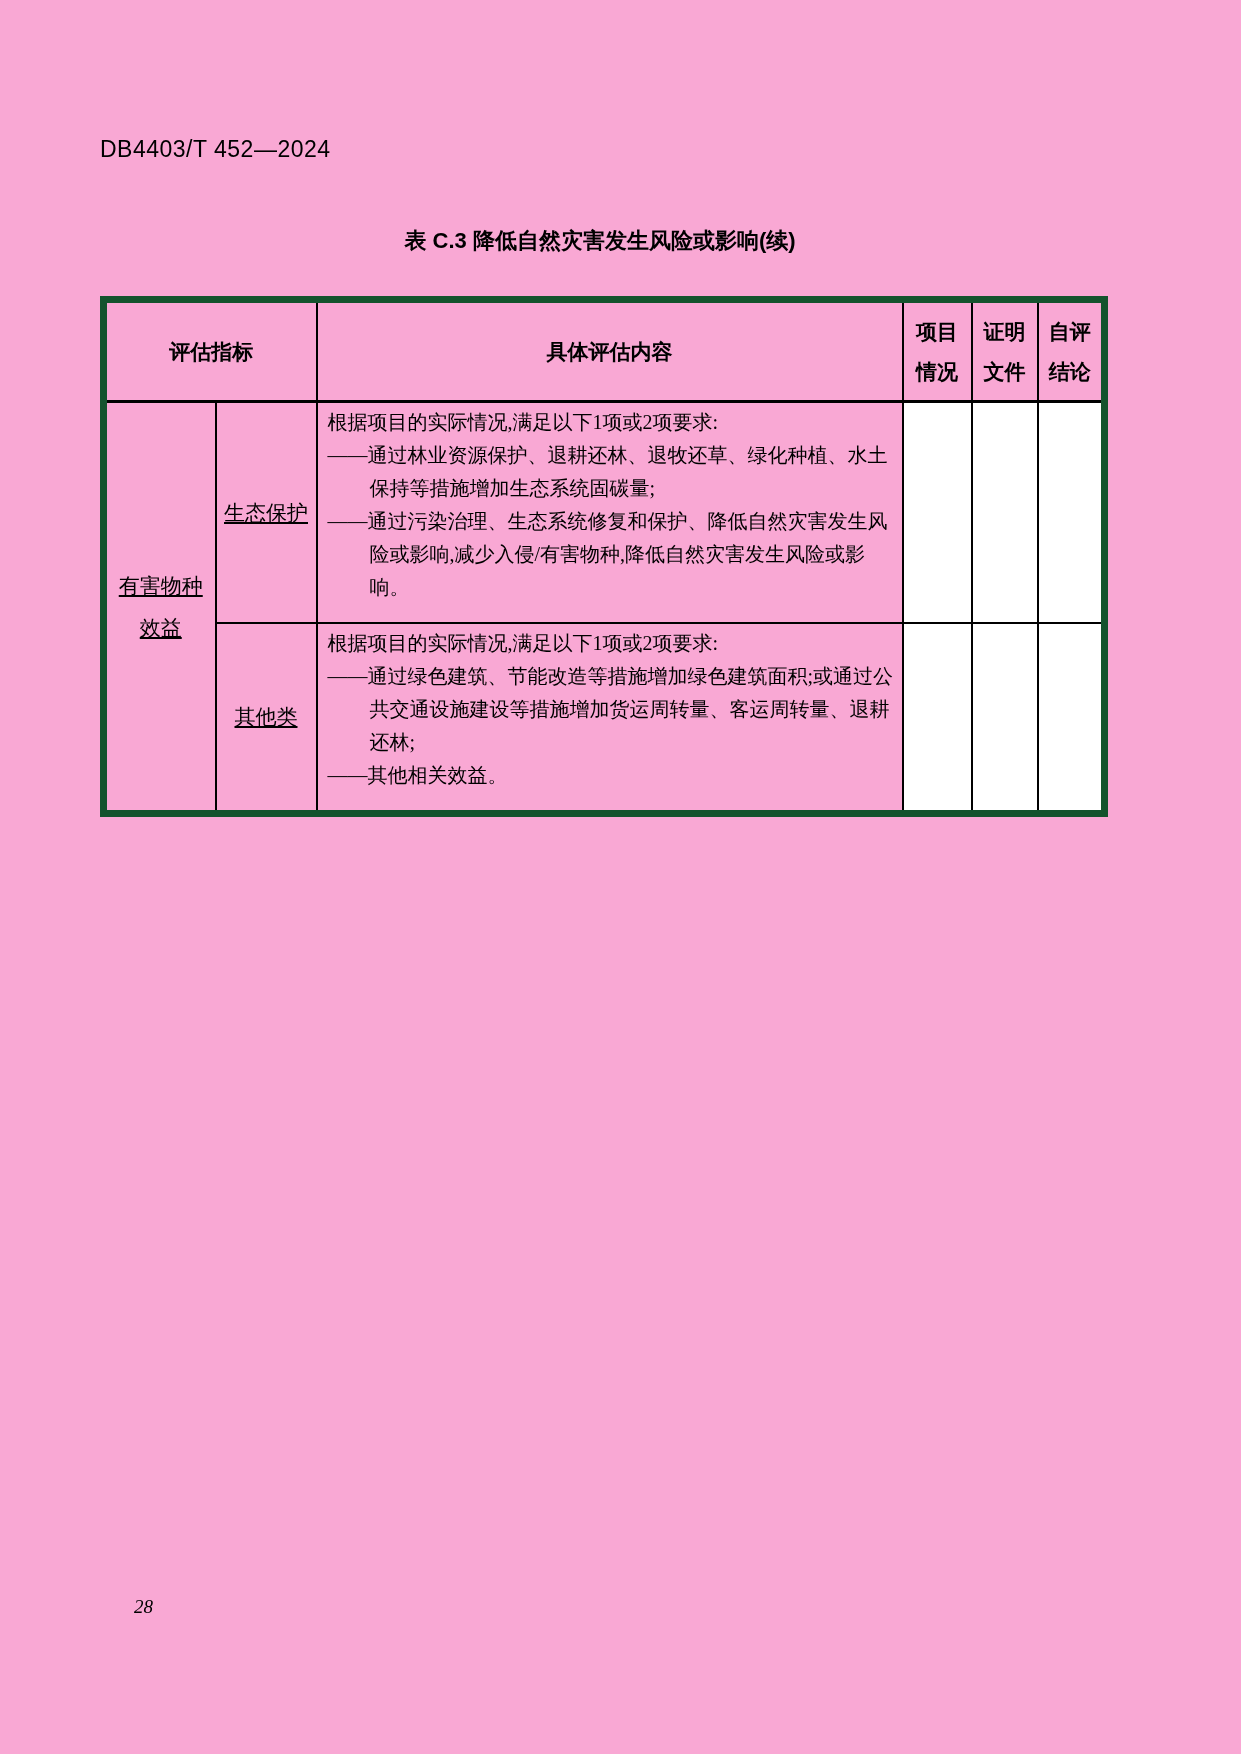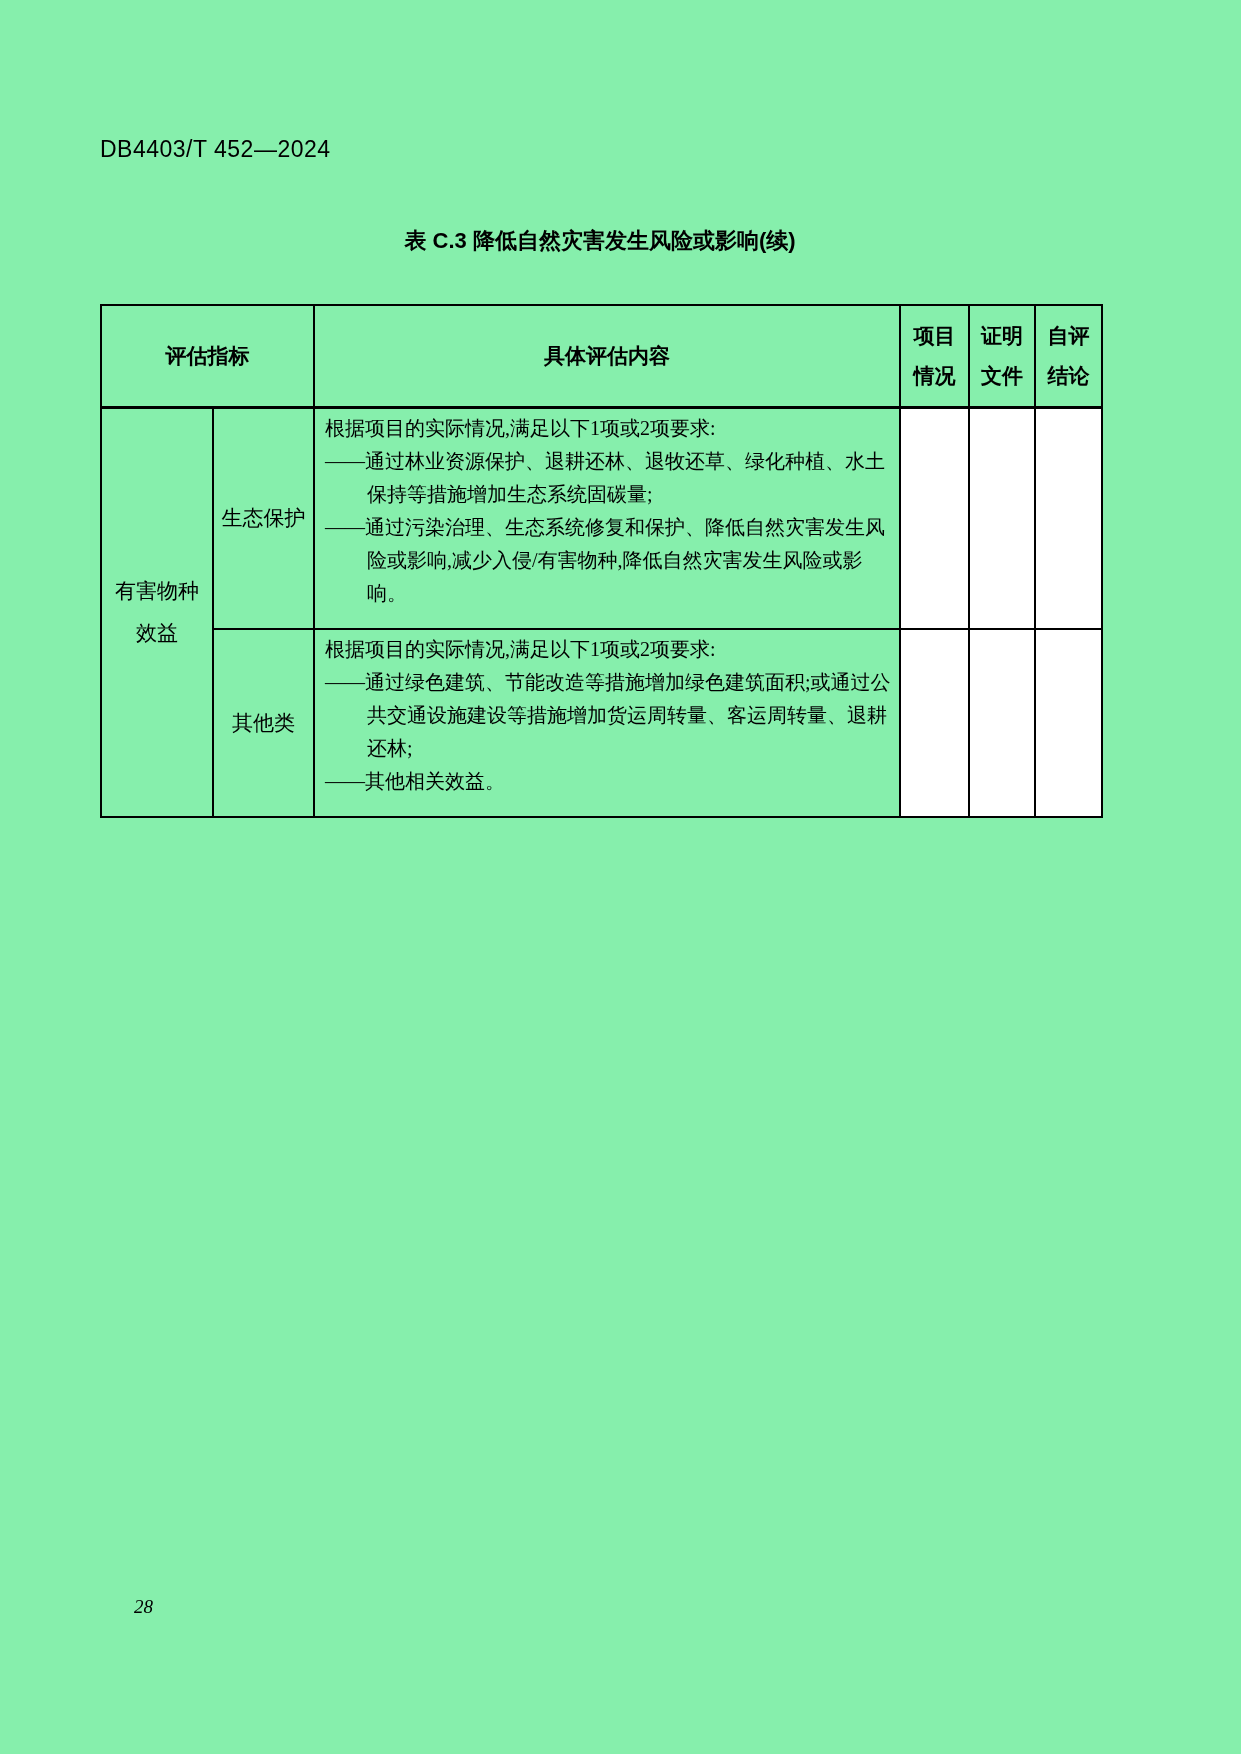--- a/index.html
+++ b/index.html
@@ -1,21 +1,21 @@
 <!DOCTYPE html>
 <html><head>
 <meta charset="utf-8">
 <style>
   * { margin: 0; padding: 0; box-sizing: border-box; }
   html, body { background: #ffffff; }
   .page {
     position: relative;
     width: 1241px;
     height: 1754px;
-    background: #86efac;
+    background: #f9a8d4;
     color: #000000;
     overflow: hidden;
   }
   .doc-code {
     position: absolute;
     left: 100px;
     top: 136px;
     font-family: "Liberation Sans", sans-serif;
     font-size: 23px;
     letter-spacing: 0.5px;
@@ -37,35 +37,36 @@
     left: 100px;
     top: 296px;
     width: 1001px;
     border-collapse: collapse;
     table-layout: fixed;
   }
   .assess-table td, .assess-table th {
     border: 2px solid #000;
     vertical-align: middle;
   }
-  .assess-table { border: 2px solid #14532d; margin-top: 8px; }
+  .assess-table { border: 7px solid #14532d; }
   .assess-table tr.head th { border-bottom: 3px solid #000; }
   th.hdr {
     font-family: "Liberation Sans", sans-serif;
     font-weight: bold;
     font-size: 21px;
     text-align: center;
     line-height: 1.9;
   }
   .prewrap { white-space: pre-line; }
   td.cat, td.sub {
     font-family: "Liberation Serif", serif;
     font-size: 21px;
     text-align: center;
     line-height: 2.0;
+    text-decoration: underline;
   }
   td.content {
     font-family: "Liberation Serif", serif;
     font-size: 20px;
     text-align: left;
     vertical-align: top;
     padding: 3px 8px 18px 10px;
     line-height: 33px;
   }
   td.content .item { text-indent: 0; }

